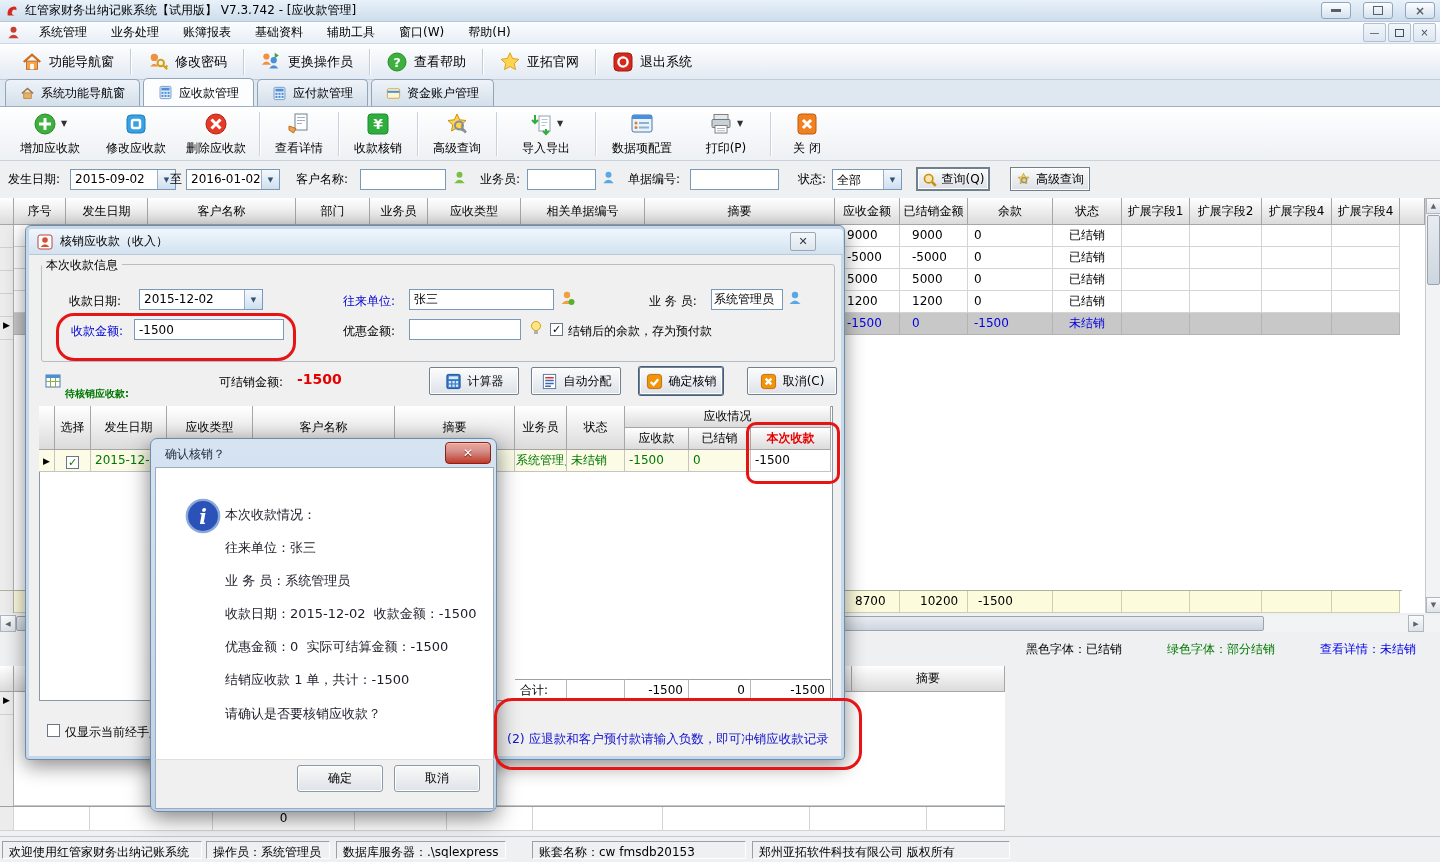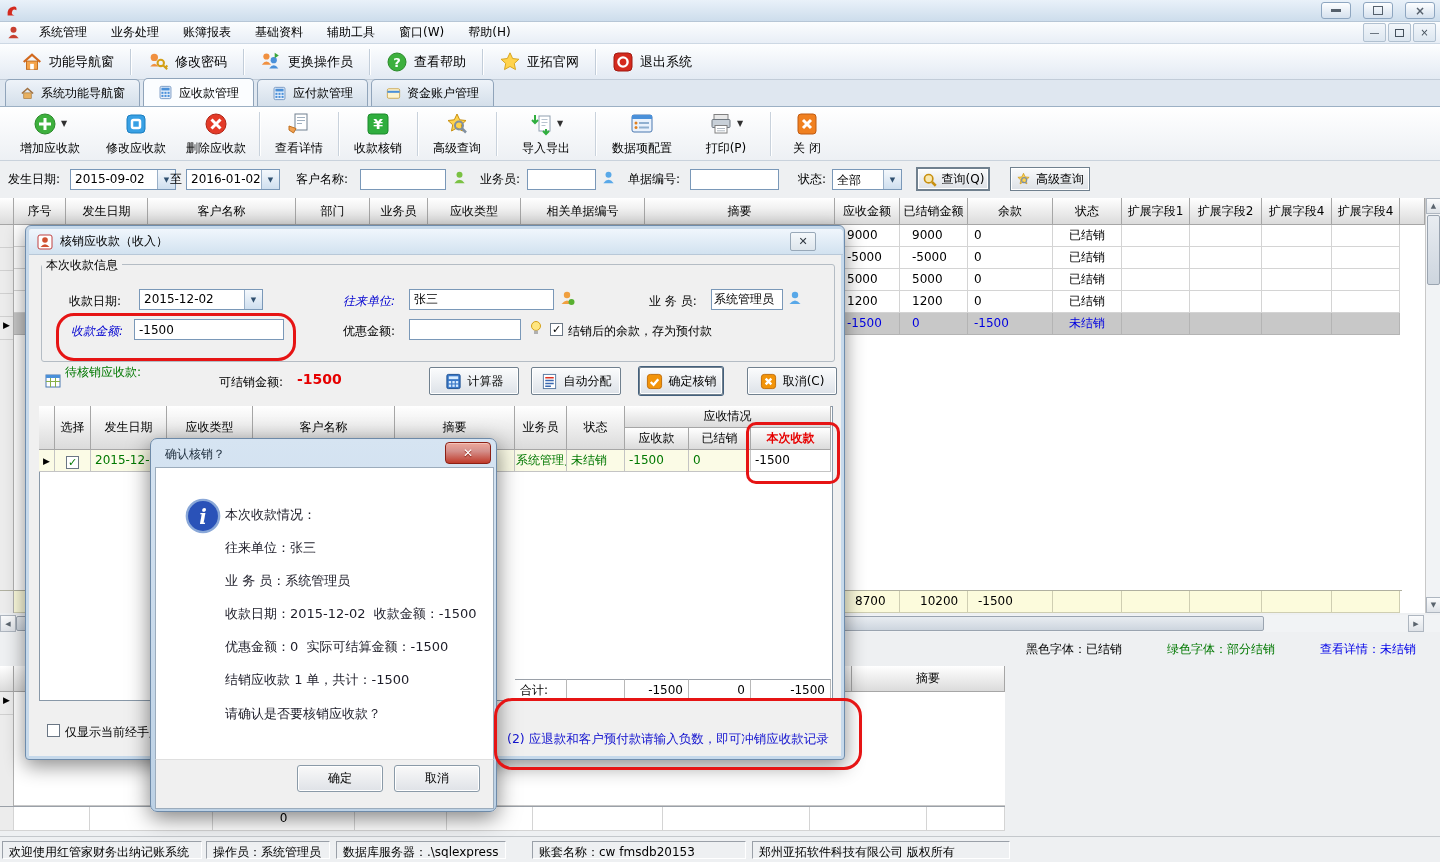--- a/index.html
+++ b/index.html
@@ -66,21 +66,21 @@
   .sseg{position:absolute;top:4px;height:18px;border:1px solid;border-color:#9aa0a8 #ffffff #ffffff #9aa0a8;
     padding:2px 6px;box-sizing:border-box;white-space:nowrap;overflow:hidden;font-size:12px;}
   
   .dlg1{left:25px;top:225px;width:820px;height:535px;background:#f0f0f0;border:1px solid #6e8cac;
     border-radius:6px 6px 4px 4px;box-shadow:inset 0 0 0 3px #c6d9eb,0 6px 20px rgba(0,0,0,.45);z-index:10;}
   .dlg1-title{position:absolute;left:3px;top:3px;width:814px;height:26px;
     background:linear-gradient(#f0f6fc,#d2e2f0);border-radius:4px 4px 0 0;border-bottom:1px solid #b8c8d8;
     display:flex;align-items:center;padding-left:8px;gap:7px;box-sizing:border-box;}
   .groupbox{position:absolute;border:1px solid #b4bcc4;border-radius:3px;}
   .glabel{position:absolute;top:-8px;left:0;background:#f0f0f0;padding:0 4px;font-size:12px;}
-  .blue-label{color:#0000d0;font-style:italic;}
+  .blue-label{color:#0000d0;}
   .wbtn2{position:absolute;height:28px;border:1px solid #70808e;border-radius:2px;
     background:linear-gradient(#fbfcfd,#dde2e8);display:flex;align-items:center;justify-content:center;
     gap:6px;box-shadow:inset 0 0 0 1px #fff;font-size:12px;box-sizing:border-box;}
   .wgc{position:absolute;box-sizing:border-box;height:22px;line-height:21px;border-right:1px solid #c4c4c4;
     border-bottom:1px solid #c4c4c4;font-size:12px;padding:0 4px;overflow:hidden;white-space:nowrap;
     background:#fbfbe6;color:#007800;}
   .wtc{position:absolute;box-sizing:border-box;height:22px;line-height:21px;border-right:1px solid #b8b8b8;
     border-top:1px solid #9aa0a8;font-size:12px;padding:0 5px;background:#fff;overflow:hidden;white-space:nowrap;}
   .cb{display:inline-flex;width:13px;height:13px;border:1px solid #6a7684;background:#fff;
     align-items:center;justify-content:center;font-size:11px;line-height:11px;box-sizing:border-box;}
@@ -110,20 +110,21 @@
 <body>
 
 <div class="screen">
 
   <div class="abs titlebar">
     <span>
       <svg width="14" height="14" viewBox="0 0 16 16">
           <path d="M3 13 Q2 4 9 3 q5 -1 4 4 q-4 -2 -5 2 -1 3 3 4 z" fill="#d42a1e"></path>
         </svg>
     </span>
+    <span>红管家财务出纳记账系统【试用版】  V7.3.742 - [应收款管理]</span>
     <span style="flex:1"></span>
     <span class="wbtn" style="margin-right:6px">
         <span style="width:10px;height:3px;background:#55606c"></span>
       </span>
     <span class="wbtn" style="margin-right:6px">
         <span style="width:8px;height:7px;border:1.5px solid #55606c"></span>
       </span>
     <span class="wbtn" style="margin-right:5px;color:#55606c;font-weight:bold">×</span>
   </div>
 
@@ -656,21 +657,21 @@
     <span class="abs cb" style="left:524px;top:97px">✓</span>
     <span class="abs" style="left:542px;top:97px">结销后的余款，存为预付款</span>
 
     <span class="abs" style="left:19px;top:147px">
         <svg width="16" height="16" viewBox="0 0 16 16">
           <rect x="1" y="2" width="14" height="12" fill="#fff" stroke="#4a78b0"></rect>
           <rect x="1" y="2" width="14" height="3" fill="#4a90d9"></rect>
           <path d="M1 8.5h14M5.5 5v9M10.5 5v9" stroke="#88b048"></path>
         </svg>
       </span>
-    <span class="abs grn" style="left:39px;top:138px;font-weight:normal;font-size:12px">待核销应收款:</span>
+    <span class="abs grn" style="left:39px;top:161px;font-weight:bold;font-size:10px">待核销应收款:</span>
     <span class="abs" style="left:193px;top:148px">可结销金额:</span>
     <span class="abs red" style="left:271px;top:145px;font-weight:bold;font-size:14px">-1500</span>
     <span class="wbtn2" style="left:403px;top:141px;width:90px">
       <span>
           <svg width="17" height="17" viewBox="0 0 18 18">
             <rect x="2" y="1.5" width="14" height="15" rx="1.5" fill="#3a78c8" stroke="#1c4f90"></rect>
             <rect x="4" y="3.5" width="10" height="3" fill="#d8ecff"></rect>
             <g fill="#d8ecff">
               <rect x="4" y="8.5" width="2.5" height="2.5"></rect>
               <rect x="7.8" y="8.5" width="2.5" height="2.5"></rect>

